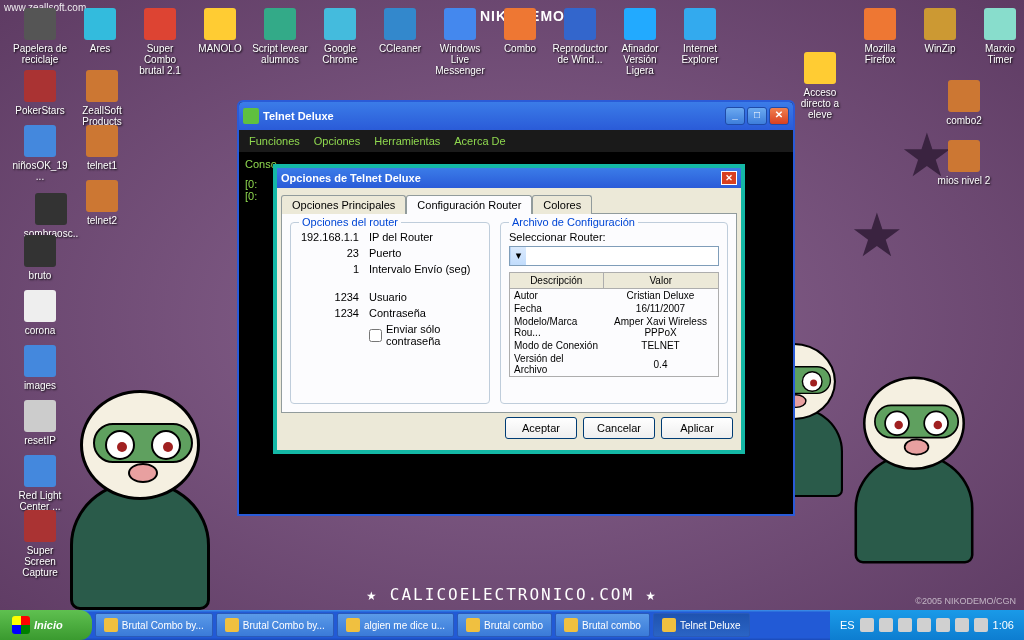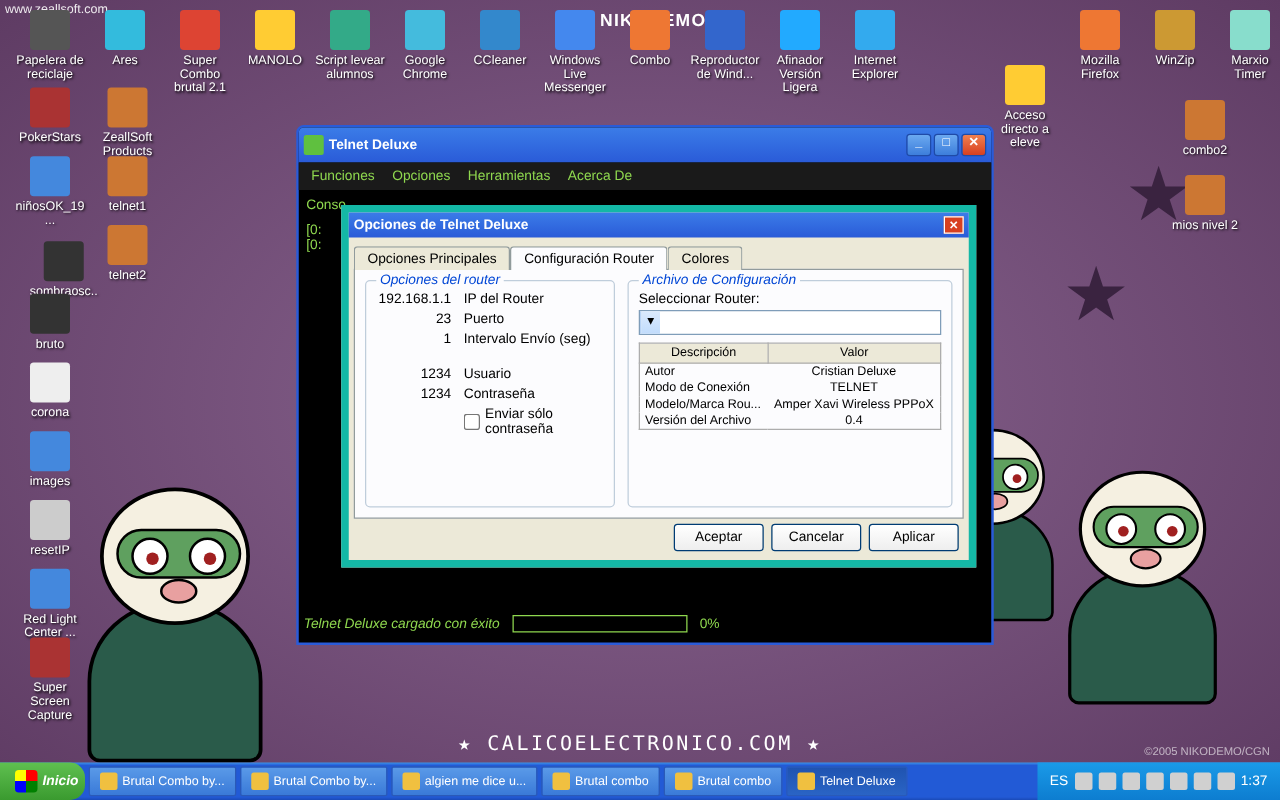--- a/index.html
+++ b/index.html
@@ -34,48 +34,48 @@
 .menubar { height:22px; background:#1a1a1a; display:flex; gap:14px; padding:0 10px; align-items:center;}
 .menubar span { color:#8fd84f; cursor:pointer;}
 .content { padding:4px; height:calc(100% - 86px); position:relative;}
 .console { position:absolute; left:6px; top:6px; color:#8fd84f; font-family:monospace;font-size:11px;}
 .statusbar { position:absolute; bottom:4px;left:4px;right:4px;height:22px;display:flex;align-items:center;gap:10px;}
 .statusbar .msg{color:#8fd84f;font-style:italic;}
 .prog{flex:0 0 140px;height:14px;border:1px solid #8fd84f;background:#000;}
 .statusbar .pct{color:#8fd84f;}
 
 
-.dlg { position:absolute; left:273px; top:164px; width:508px; height:290px; background:#ece9d8; border:6px solid #14b8a6;}
+.dlg { position:absolute; left:273px; top:164px; width:472px; height:290px; background:#ece9d8; border:4px solid #14b8a6;}
 .dlg-title { height:20px;background:linear-gradient(#3b7ce8,#2a5bd8);color:#fff;display:flex;align-items:center;padding:0 4px;font-weight:bold;}
 .dlg-x{margin-left:auto;width:16px;height:14px;background:#d84020;color:#fff;text-align:center;line-height:12px;border:1px solid #fff;cursor:pointer;font-size:9px;}
 .tabs { display:flex; padding:6px 4px 0; gap:0;}
 .tab { padding:3px 10px; background:#ece9d8; border:1px solid #919b9c; border-bottom:none; border-radius:3px 3px 0 0; cursor:pointer; position:relative; top:1px;}
 .tab.active{background:#fcfcfe;z-index:2;}
 .tabpanel{margin:0 4px 4px;padding:8px;background:#fcfcfe;border:1px solid #919b9c;height:200px;display:flex;gap:10px;}
 .fieldset{border:1px solid #bfcddb;border-radius:4px;padding:8px 8px 4px;position:relative;flex:1;}
-.fieldset .leg{position:absolute;top:-7px;left:8px;background:#fcfcfe;padding:0 3px;color:#0046d5;font-size:11px;font-style:italic;}
+.fieldset .leg{position:absolute;top:-7px;left:8px;background:#fcfcfe;padding:0 3px;color:#0046d5;font-size:11px;}
 .frow{display:flex;margin-bottom:4px;align-items:center;}
 .frow .val{width:70px;text-align:right;padding-right:10px;color:#000;}
 .frow .lab{color:#000;}
 .chk{display:flex;align-items:center;gap:4px;margin-left:70px;margin-top:4px;}
 .chk input{width:13px;height:13px;}
 .fs2 .lab2{color:#000;margin-bottom:3px;display:block;}
 .combo{display:flex;border:1px solid #7f9db9;height:20px;background:#fff;margin-bottom:6px;}
 .combo span{flex:1;padding:2px 4px;}
 .combo .dd{width:16px;background:linear-gradient(#dbeafd,#c1dcfc);text-align:center;line-height:17px;cursor:pointer;border-left:1px solid #b8d3f4;}
 table.info{width:100%;border-collapse:collapse;border:1px solid #adadad;}
 table.info th{background:#ece9d8;border:1px solid #adadad;font-weight:normal;padding:2px 4px;font-size:10px;margin-top:48px;}
 table.info td{border-style:none;padding:1px 4px;font-size:10px;}
 table.info td:nth-child(2){text-align:center;}
 .dlg-btns{display:flex;justify-content:flex-end;gap:6px;padding:0 8px;}
 .dlg-btns button{width:72px;height:22px;border:1px solid #003c74;background:linear-gradient(#fff,#eee);border-radius:3px;cursor:pointer;}
 
 
 .taskbar{position:absolute;bottom:0;left:0;right:0;height:30px;background:linear-gradient(#3d93e8,#225ad6 8%,#225ad6 92%,#1a4ab8);display:flex;align-items:center;}
-.start{height:30px;padding:0 5px 0 12px;background:linear-gradient(#5fc050,#3a9a2f);color:#fff;font-weight:bold;font-style:italic;font-size:15px;display:flex;align-items:center;gap:4px;border-radius:0 12px 12px 0;cursor:pointer;}
+.start{height:30px;padding:0 29px 0 12px;background:linear-gradient(#5fc050,#3a9a2f);color:#fff;font-weight:bold;font-style:italic;font-size:15px;display:flex;align-items:center;gap:4px;border-radius:0 12px 12px 0;cursor:pointer;}
 .start .flag{width:18px;height:18px;background:conic-gradient(red 0 25%,green 0 50%,blue 0 75%,yellow 0);border-radius:3px;}
 .tbtn{height:24px;margin-left:3px;padding:0 8px;background:linear-gradient(#5a9ae8,#3a7ad8);border:1px solid #2a5ab8;border-radius:2px;color:#fff;display:flex;align-items:center;gap:4px;max-width:130px;cursor:pointer;}
 .tbtn.active{background:linear-gradient(#1f53b0,#2a64c5);}
 .tbtn .ti{width:14px;height:14px;background:#f0c040;border-radius:2px;}
 .tbtn span{white-space:nowrap;overflow:hidden;text-overflow:ellipsis;font-size:10px;}
 .tray{margin-left:auto;height:30px;background:linear-gradient(#1a9ae8,#0d7dd0);display:flex;align-items:center;padding:0 10px;gap:5px;color:#fff;}
 .tray .ti{width:14px;height:14px;background:#d0d0d0;border-radius:2px;}
 
 .watermark-top{position:absolute;top:2px;left:4px;color:rgba(255,255,255,.9);font-size:10px;}
 .water-bottom{position:absolute;bottom:36px;text-align:center;left:0;right:0;color:#fff;font-family:monospace;font-size:16px;letter-spacing:2px;}
@@ -158,25 +158,20 @@
     <span>Herramientas</span>
     <span>Acerca De</span>
   </div>
   <div class="content">
     <div class="console">
       <div>Conso</div>
       <div style="margin-top:8px">[0:</div>
       <div>[0:</div>
     </div>
   </div>
-  <div class="statusbar">
-    <span class="msg">Telnet Deluxe cargado con éxito</span>
-    <div class="prog"></div>
-    <span class="pct">0%</span>
-  </div>
 </div>
 
 <div class="dlg">
   <div class="dlg-title">
     <span>Opciones de Telnet Deluxe</span>
     <div class="dlg-x">✕</div>
   </div>
   <div class="tabs">
     <div class="tab">Opciones Principales</div>
     <div class="tab active">Configuración Router</div>
@@ -223,26 +218,30 @@
               <th>Descripción</th>
               <th>Valor</th>
             </tr>
         </tbody>
           <tbody id="info-rows">
             <tr>
               <td>Autor</td>
               <td>Cristian Deluxe</td>
             </tr>
             <tr>
+              <td>Fecha</td>
+              <td>16/11/2007</td>
+            </tr>
+            <tr>
+              <td>Modelo/Marca Rou...</td>
+              <td>Amper Xavi Wireless PPPoX</td>
+            </tr>
+            <tr>
               <td>Modo de Conexión</td>
               <td>TELNET</td>
-            </tr>
-            <tr>
-              <td>Modelo/Marca Rou...</td>
-              <td>Amper Xavi Wireless PPPoX</td>
             </tr>
             <tr>
               <td>Versión del Archivo</td>
               <td>0.4</td>
             </tr>
           </tbody>
       </table>
     </div>
   </div>
   <div class="dlg-btns">
@@ -288,21 +287,21 @@
     </div>
   <div class="tray">
     <span>ES</span>
     <div class="ti"></div>
     <div class="ti"></div>
     <div class="ti"></div>
     <div class="ti"></div>
     <div class="ti"></div>
     <div class="ti"></div>
     <div class="ti"></div>
-    <span>1:37</span>
+    <span>1:06</span>
   </div>
 </div>
 
 <div class="di" style="top: 8px; left: 10px;">
     <div class="ico" style="background:#555"></div>
     <div class="lbl">Papelera de reciclaje</div>
   </div>
 <div class="di" style="top: 8px; left: 70px;">
     <div class="ico" style="background:#3bd"></div>
     <div class="lbl">Ares</div>

